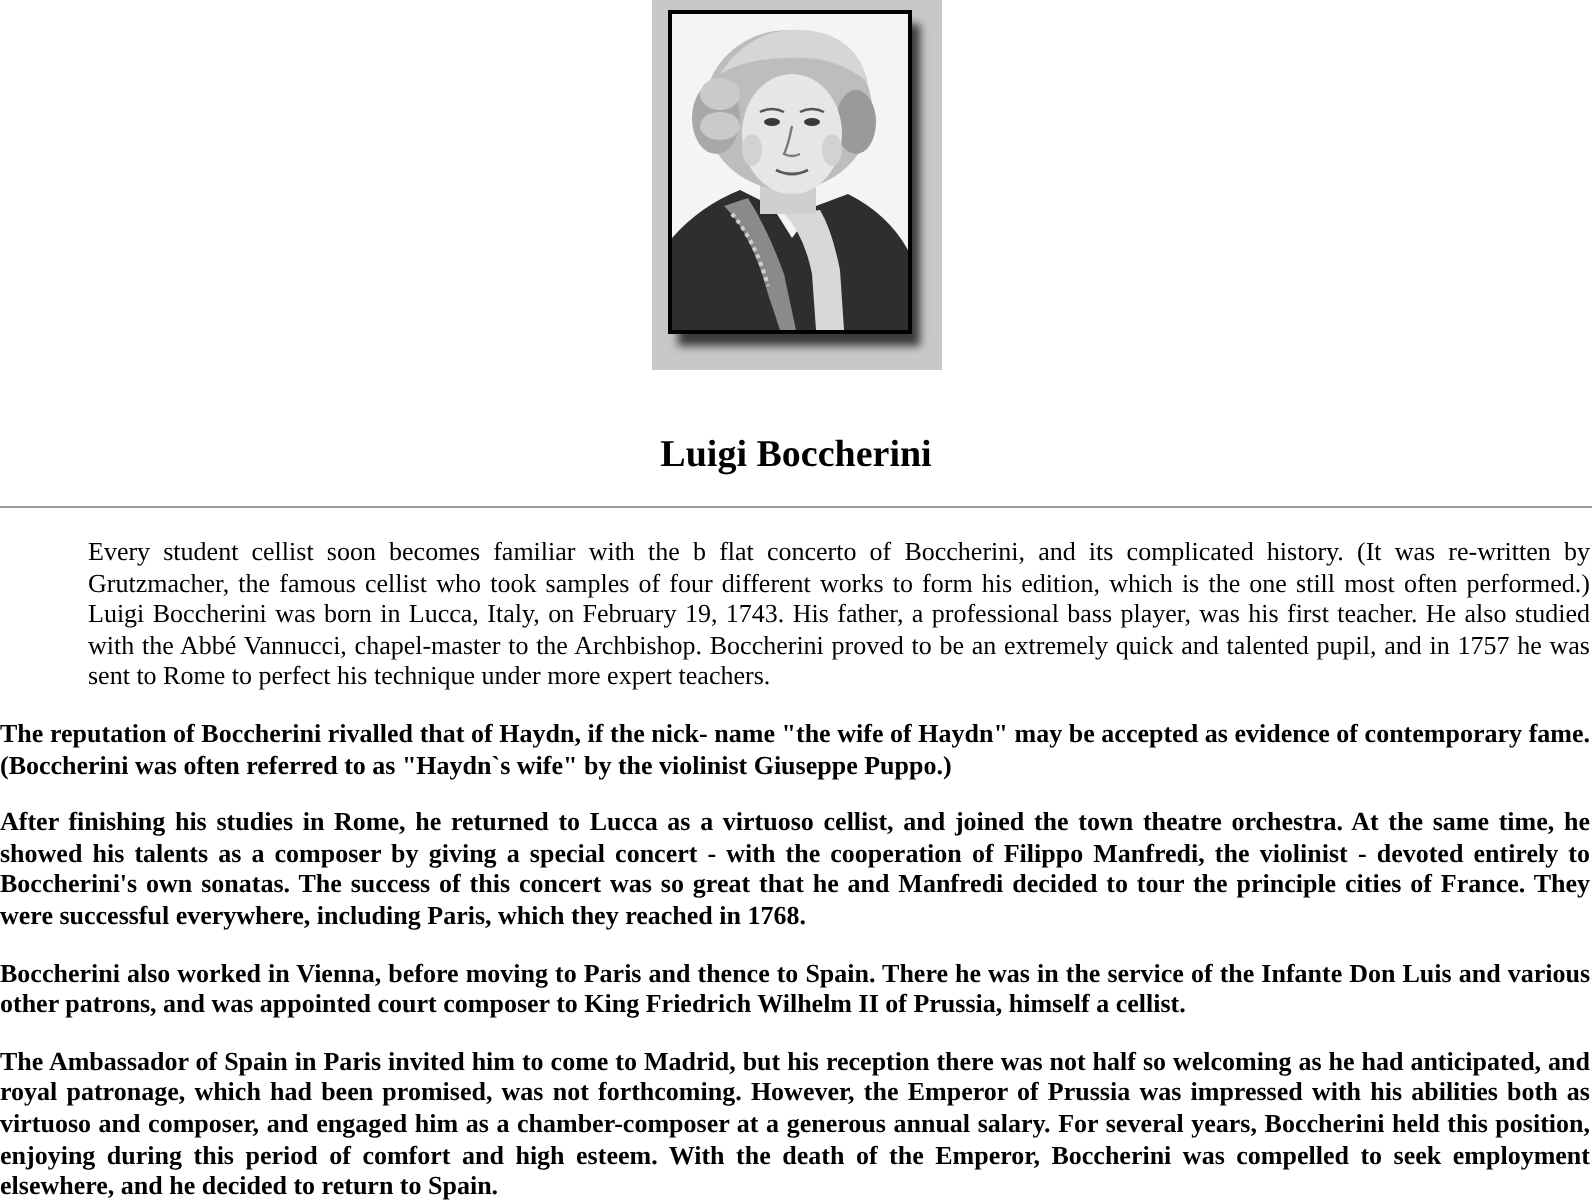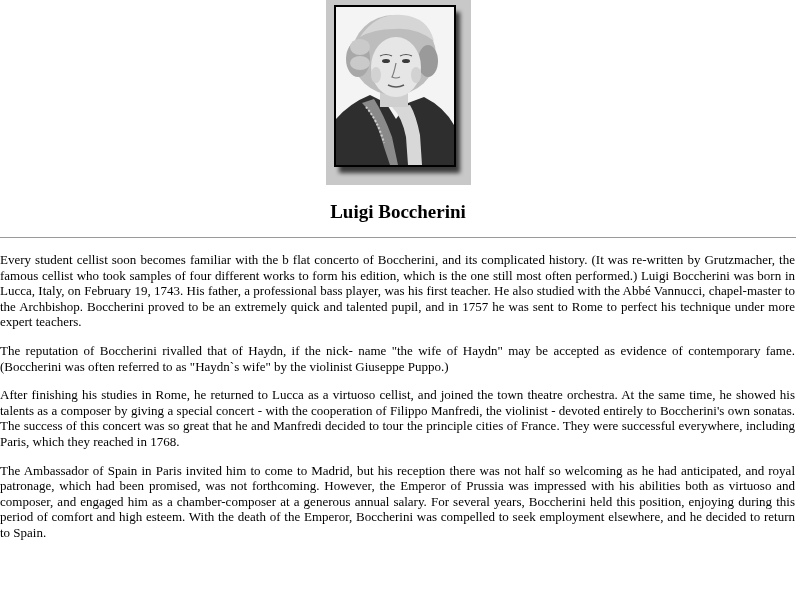--- a/index.html
+++ b/index.html
@@ -44,21 +44,21 @@
       top: 5px;
       width: 118px;
       height: 158px;
       border: 2px solid #000;
       background: #f2f2f2;
       overflow: hidden;
     }
     .portrait svg { display: block; }
     .title-block {
       text-align: center;
-      margin-top: 16px;
+      margin-top: 32px;
       font-weight: bold;
       font-size: 19px;
       line-height: 21px;
     }
     hr.divider {
       border: none;
       border-top: 1px solid #9a9a9a;
       margin: 15px 0 0 0;
       height: 0;
     }
@@ -66,23 +66,25 @@
       padding: 0 1px 0 0;
     }
     .content p {
       margin: 0;
       text-align: justify;
       font-size: 13px;
       line-height: 15.6px;
     }
     .content p + p {
       margin-top: 13px;
+      font-weight: bold;
     }
     .content p.first {
       margin-top: 14px;
+      padding-left: 44px;
     }
   </style>
 </head>
 <body>
 
 <div class="portrait-wrap">
   <div class="portrait-frame">
     <div class="portrait-shadow"></div>
     <div class="portrait" title="Portrait engraving of Luigi Boccherini">
       <svg width="118" height="158" viewBox="0 0 118 158" xmlns="http://www.w3.org/2000/svg">
@@ -127,15 +129,16 @@
 <div class="title-block">
   <div>Luigi Boccherini</div>
 </div>
 
 <hr class="divider">
 
 <div class="content">
   <p class="first">Every student cellist soon becomes familiar with the b flat concerto of Boccherini, and its complicated history. (It was re-written by Grutzmacher, the famous cellist who took samples of four different works to form his edition, which is the one still most often performed.) Luigi Boccherini was born in Lucca, Italy, on February 19, 1743. His father, a professional bass player, was his first teacher. He also studied with the Abbé Vannucci, chapel-master to the Archbishop. Boccherini proved to be an extremely quick and talented pupil, and in 1757 he was sent to Rome to perfect his technique under more expert teachers.</p>
   <p>The reputation of Boccherini rivalled that of Haydn, if the nick- name "the wife of Haydn" may be accepted as evidence of contemporary fame. (Boccherini was often referred to as "Haydn`s wife" by the violinist Giuseppe Puppo.)</p>
   <p>After finishing his studies in Rome, he returned to Lucca as a virtuoso cellist, and joined the town theatre orchestra. At the same time, he showed his talents as a composer by giving a special concert - with the cooperation of Filippo Manfredi, the violinist - devoted entirely to Boccherini's own sonatas. The success of this concert was so great that he and Manfredi decided to tour the principle cities of France. They were successful everywhere, including Paris, which they reached in 1768.</p>
+  <p>Boccherini also worked in Vienna, before moving to Paris and thence to Spain. There he was in the service of the Infante Don Luis and various other patrons, and was appointed court composer to King Friedrich Wilhelm II of Prussia, himself a cellist.</p>
   <p>The Ambassador of Spain in Paris invited him to come to Madrid, but his reception there was not half so welcoming as he had anticipated, and royal patronage, which had been promised, was not forthcoming. However, the Emperor of Prussia was impressed with his abilities both as virtuoso and composer, and engaged him as a chamber-composer at a generous annual salary. For several years, Boccherini held this position, enjoying during this period of comfort and high esteem. With the death of the Emperor, Boccherini was compelled to seek employment elsewhere, and he decided to return to Spain.</p>
 
 </div>
 
 </body></html>

